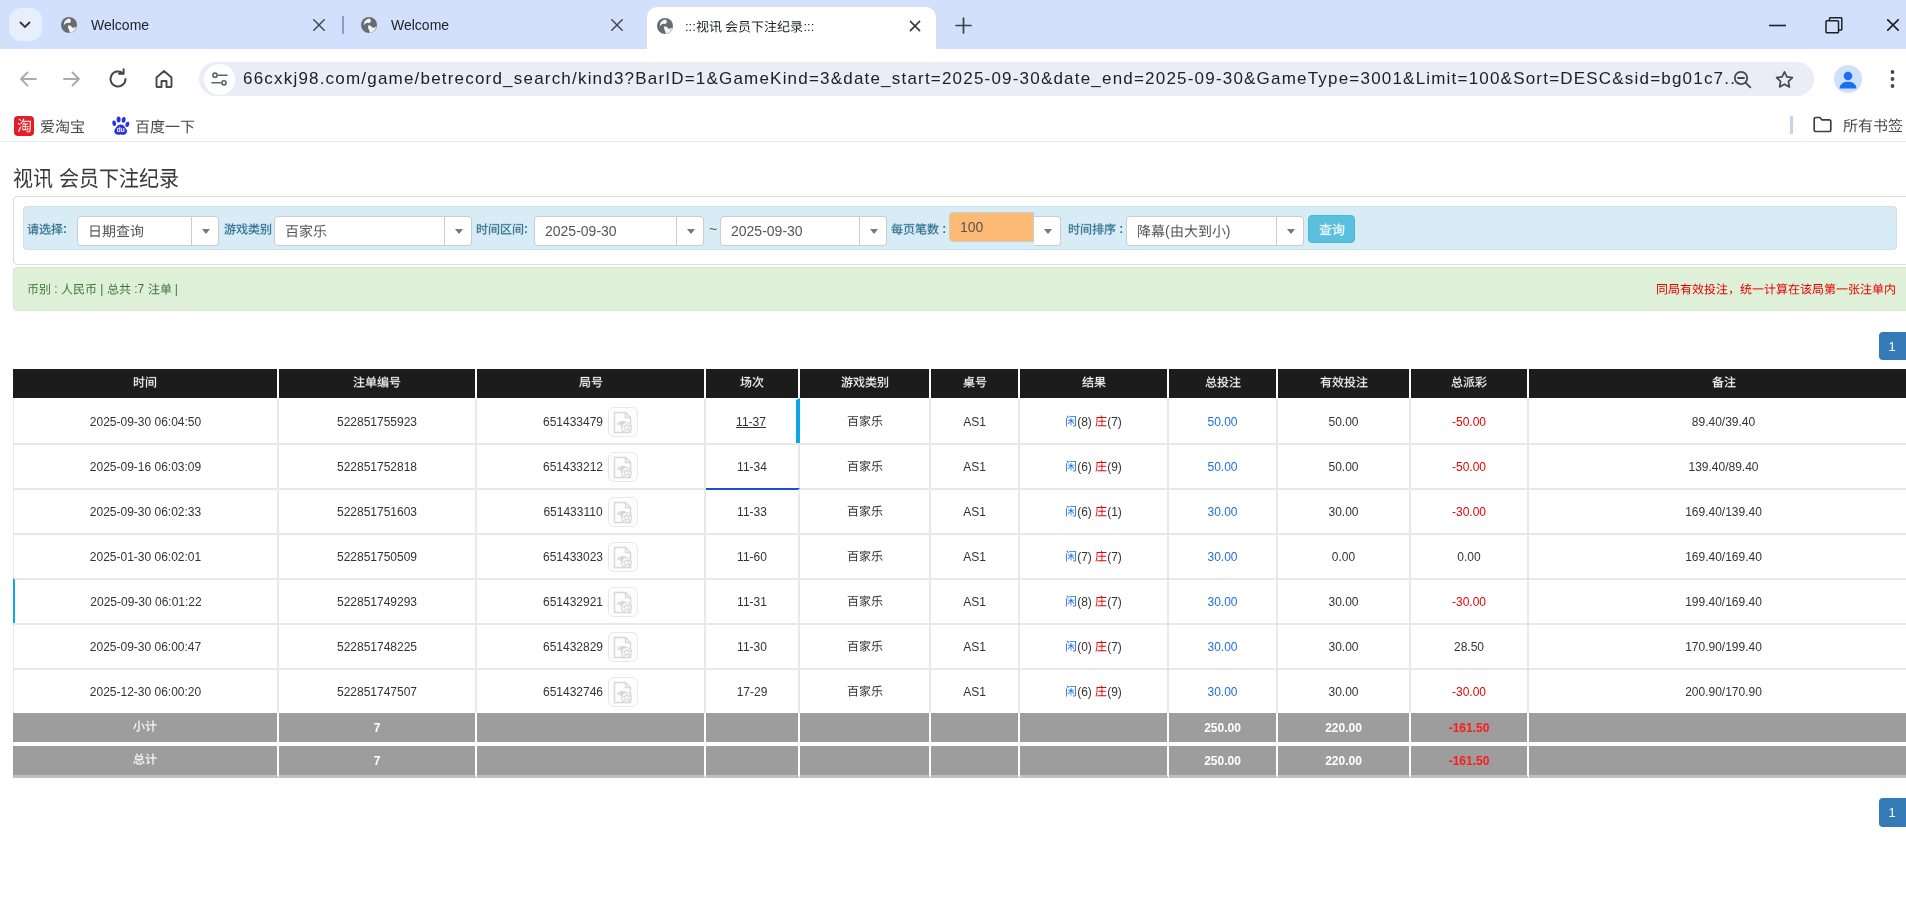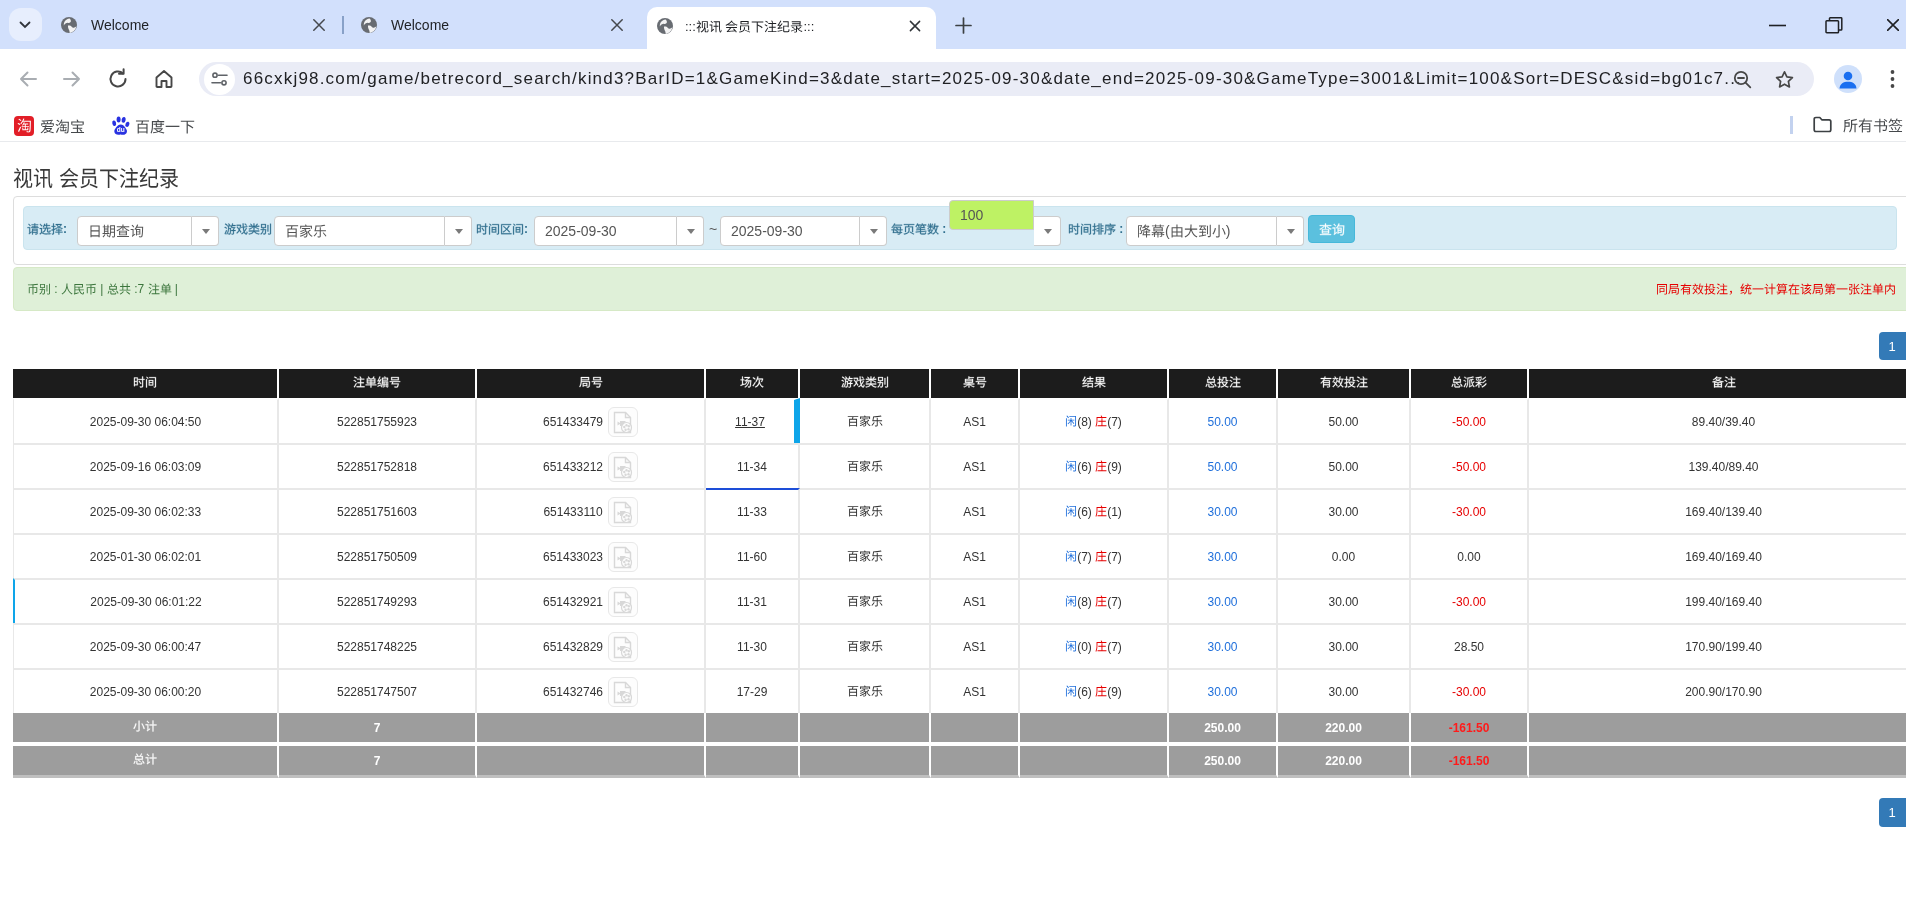--- a/index.html
+++ b/index.html
@@ -304,21 +304,21 @@
     </svg>
     <div class="a flex" style="left:891px;top:219.5px;height:18px;font-size:12px;font-weight:bold;color:#31708f">
       <svg class="k b" width="48.0" height="12" viewBox="0 -880 4000 1000" style="vertical-align:-1.44px">
         <use href="#c34" x="0"></use>
         <use href="#c35" x="1000"></use>
         <use href="#c36" x="2000"></use>
         <use href="#c37" x="3000"></use>
       </svg>
       <span>&nbsp;:</span>
     </div>
-    <div class="a flex" style="left:949px;top:200px;width:85px;height:30px;background:#bef264;border:1px solid #ccc;border-radius:4px 0 0 4px;padding-left:10px;font-size:14px;color:#555">100</div>
+    <div class="a flex" style="left:949px;top:212px;width:85px;height:30px;background:#fdba74;border:1px solid #ccc;border-radius:4px 0 0 4px;padding-left:10px;font-size:14px;color:#555">100</div>
     <div class="a" style="left:1034px;top:216px;width:27px;height:30px;background:#fff;border:1px solid #ccc;border-left:none;border-radius:0 4px 4px 0"></div>
     <svg class="ic" style="left:1044px;top:229px" width="8" height="5" viewBox="0 0 8 5">
       <path d="M0 0 H8 L4 5 Z" fill="#7a7a7a"></path>
     </svg>
     <div class="a flex" style="left:1068px;top:219.5px;height:18px;font-size:12px;font-weight:bold;color:#31708f">
       <svg class="k b" width="48.0" height="12" viewBox="0 -880 4000 1000" style="vertical-align:-1.44px">
         <use href="#c31" x="0"></use>
         <use href="#c32" x="1000"></use>
         <use href="#c38" x="2000"></use>
         <use href="#c39" x="3000"></use>
@@ -476,21 +476,21 @@
                 <path d="M1.5 1.5 H12.5 L17.5 6.5 V21.5 H1.5 Z" fill="none" stroke="#d8d8d8" stroke-width="1.4"></path>
                 <path d="M12.5 1.5 V6.5 H17.5" fill="none" stroke="#d8d8d8" stroke-width="1.4"></path>
                 <path d="M4.5 10.5 L7 12 V10 H12.5 V15 H7 V13 L4.5 14.5 Z" fill="#d8d8d8"></path>
                 <circle cx="13.5" cy="16.5" r="5" fill="#fdfdfd" stroke="#d8d8d8" stroke-width="1.2"></circle>
                 <circle cx="13.5" cy="14.2" r="1.2" fill="#d8d8d8"></circle>
                 <circle cx="11.3" cy="16" r="1.2" fill="#d8d8d8"></circle>
                 <circle cx="12.6" cy="18.7" r="1.2" fill="#d8d8d8"></circle>
                 <circle cx="15.5" cy="18.3" r="1.2" fill="#d8d8d8"></circle>
                 <circle cx="15.8" cy="15.3" r="1.2" fill="#d8d8d8"></circle>
               </svg></span></td>
-          <td style="height:45px;border-top:2px solid #fff;border-right:6px solid #0ea5e9;text-decoration:underline;">11-37</td>
+          <td style="height:45px;border-top:2px solid #fff;border-right:4px solid #0ea5e9;text-decoration:underline;">11-37</td>
           <td style="height:45px;border-top:2px solid #fff;border-right:2px solid #e8e8e8;"><svg class="k" width="36.0" height="12" viewBox="0 -880 3000 1000" style="vertical-align:-1.4px">
               <use href="#c11" x="0"></use>
               <use href="#c29" x="1000"></use>
               <use href="#c30" x="2000"></use>
             </svg></td>
           <td style="height:45px;border-top:2px solid #fff;border-right:2px solid #e8e8e8;">AS1</td>
           <td style="height:45px;border-top:2px solid #fff;border-right:2px solid #e8e8e8;"><span style="color:#1f6fdb"><svg class="k" width="12.0" height="12" viewBox="0 -880 1000 1000" style="vertical-align:-1.4px">
                 <use href="#c75" x="0"></use>
               </svg></span><span>(8) </span><span style="color:#e60000"><svg class="k" width="12.0" height="12" viewBox="0 -880 1000 1000" style="vertical-align:-1.4px">
                 <use href="#c76" x="0"></use>
@@ -649,21 +649,21 @@
                 <use href="#c75" x="0"></use>
               </svg></span><span>(0) </span><span style="color:#e60000"><svg class="k" width="12.0" height="12" viewBox="0 -880 1000 1000" style="vertical-align:-1.4px">
                 <use href="#c76" x="0"></use>
               </svg></span><span>(7)</span></td>
           <td style="height:45px;border-top:2px solid #e8e8e8;border-right:2px solid #e8e8e8;"><span style="color:#1f6fdb">30.00</span></td>
           <td style="height:45px;border-top:2px solid #e8e8e8;border-right:2px solid #e8e8e8;">30.00</td>
           <td style="height:45px;border-top:2px solid #e8e8e8;border-right:2px solid #e8e8e8;"><span style="color:#333">28.50</span></td>
           <td style="height:45px;border-top:2px solid #e8e8e8;">170.90/199.40</td>
         </tr>
         <tr>
-          <td style="height:45px;border-top:2px solid #e8e8e8;border-right:2px solid #e8e8e8;border-left:1px solid #e8e8e8;"><span>2025-09-30 06:00:20</span></td>
+          <td style="height:45px;border-top:2px solid #e8e8e8;border-right:2px solid #e8e8e8;border-left:1px solid #e8e8e8;"><span>2025-12-30 06:00:20</span></td>
           <td style="height:45px;border-top:2px solid #e8e8e8;border-right:2px solid #e8e8e8;">522851747507</td>
           <td style="height:45px;border-top:2px solid #e8e8e8;border-right:2px solid #e8e8e8;"><span style="vertical-align:middle">651432746</span><span style="display:inline-block;vertical-align:middle;margin-left:5px;width:30px;height:30px;border:1px solid #e8e8e8;border-radius:6px;background:#fdfdfd;position:relative"><svg style="position:absolute;left:4px;top:3px" width="21" height="23" viewBox="0 0 21 23">
                 <path d="M1.5 1.5 H12.5 L17.5 6.5 V21.5 H1.5 Z" fill="none" stroke="#d8d8d8" stroke-width="1.4"></path>
                 <path d="M12.5 1.5 V6.5 H17.5" fill="none" stroke="#d8d8d8" stroke-width="1.4"></path>
                 <path d="M4.5 10.5 L7 12 V10 H12.5 V15 H7 V13 L4.5 14.5 Z" fill="#d8d8d8"></path>
                 <circle cx="13.5" cy="16.5" r="5" fill="#fdfdfd" stroke="#d8d8d8" stroke-width="1.2"></circle>
                 <circle cx="13.5" cy="14.2" r="1.2" fill="#d8d8d8"></circle>
                 <circle cx="11.3" cy="16" r="1.2" fill="#d8d8d8"></circle>
                 <circle cx="12.6" cy="18.7" r="1.2" fill="#d8d8d8"></circle>
                 <circle cx="15.5" cy="18.3" r="1.2" fill="#d8d8d8"></circle>

